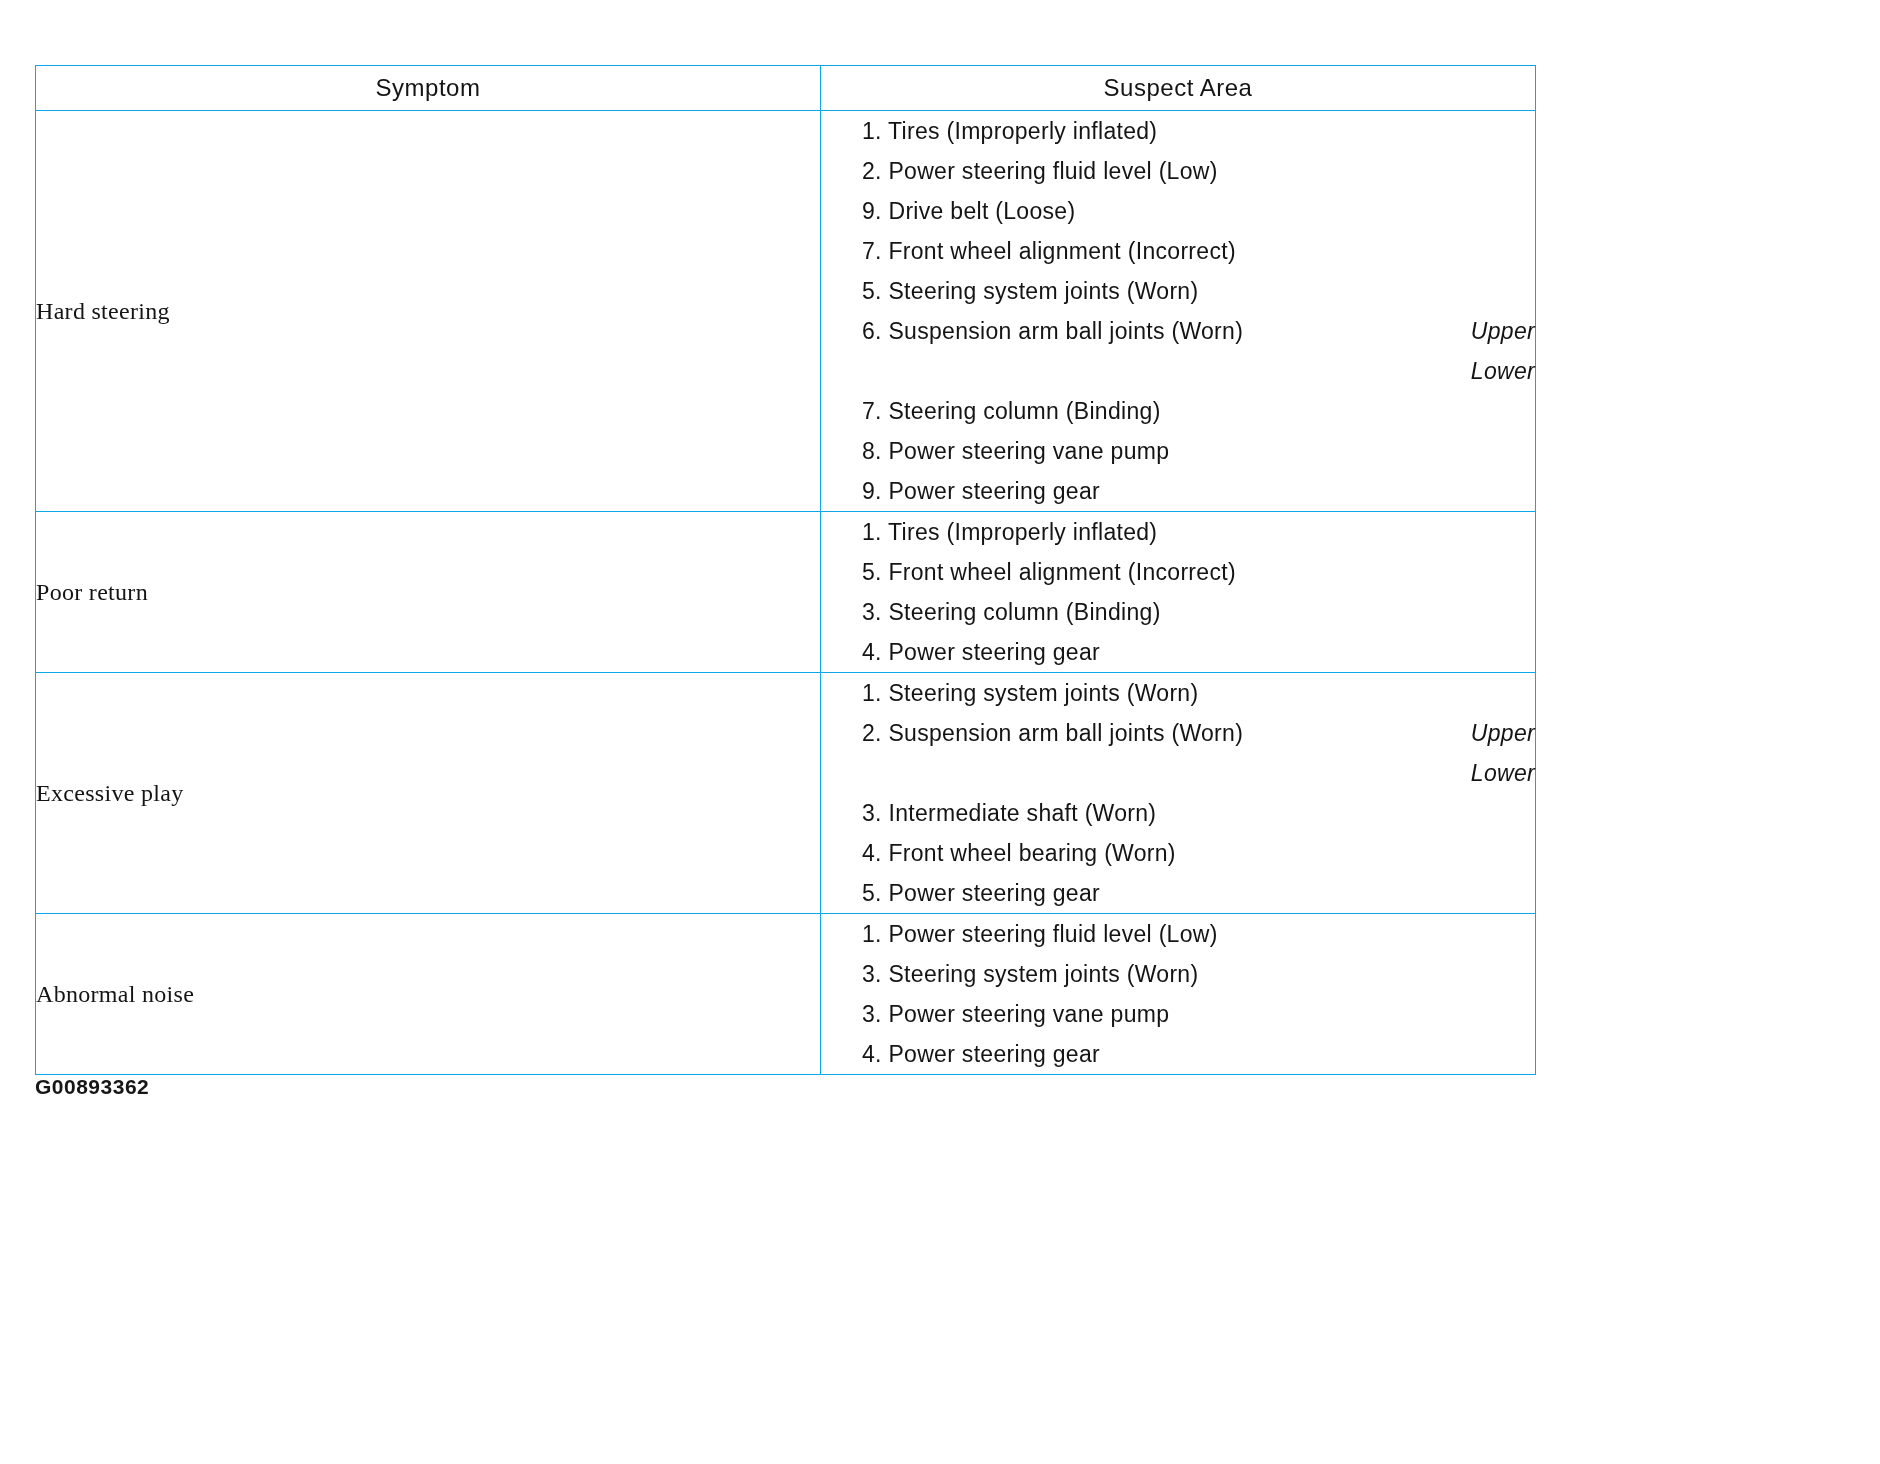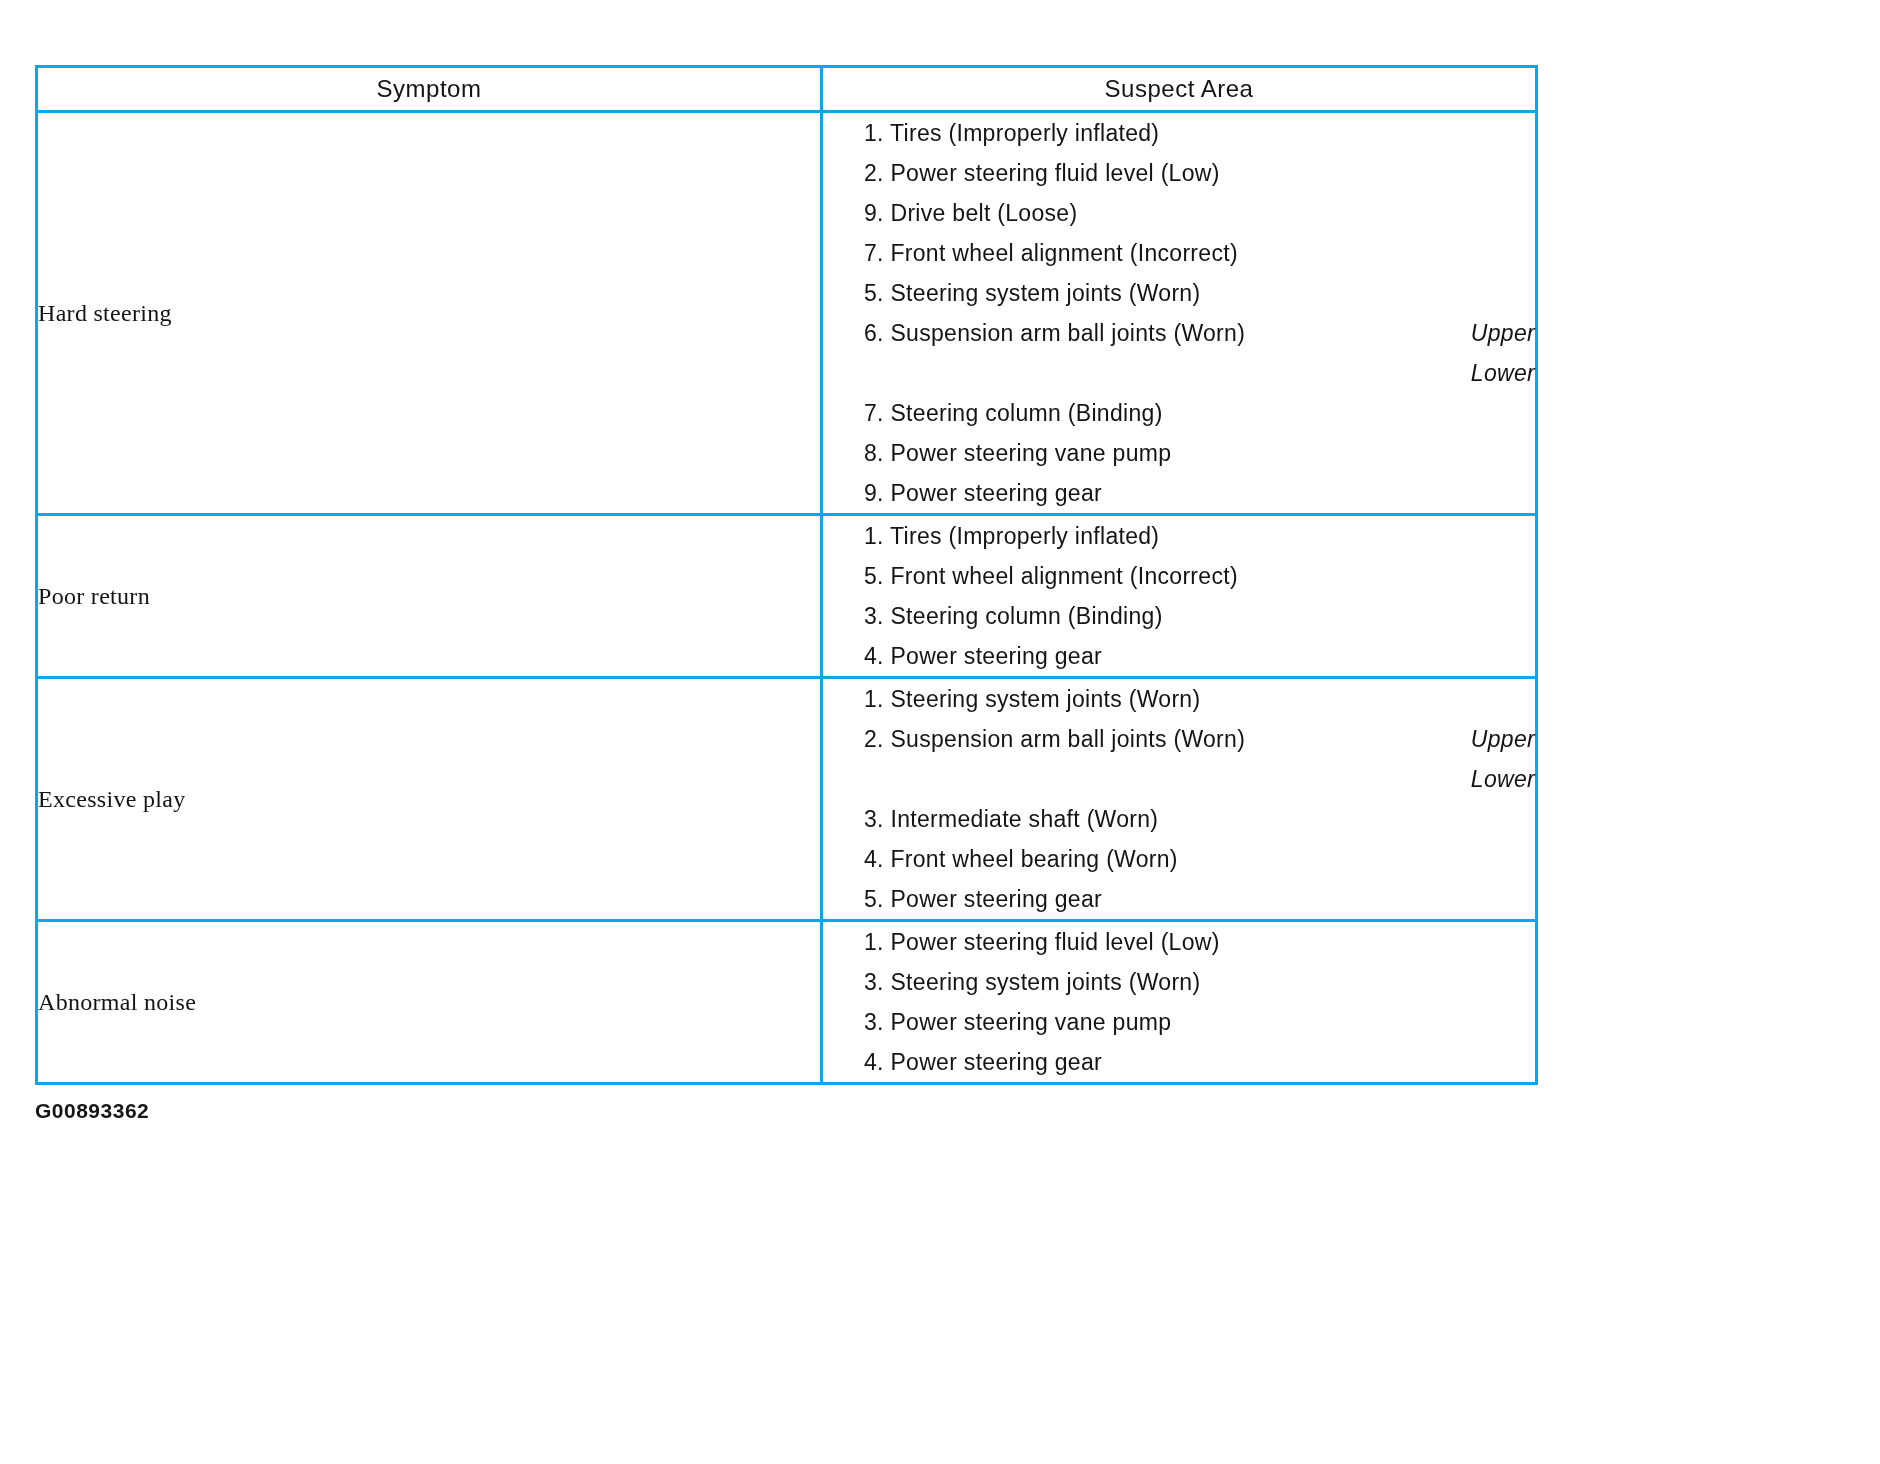--- a/index.html
+++ b/index.html
@@ -24,21 +24,21 @@
   table.diag-table {
     border-collapse: collapse;
     table-layout: fixed;
     width: 1500px;
     background: #ffffff;
   }
   table.diag-table col.col-symptom { width: 785px; }
   table.diag-table col.col-suspect { width: 715px; }
   table.diag-table th,
   table.diag-table td {
-    border: 3px solid #0ea5e9;
+    border: 1px solid #0ea5e9;
     padding: 0;
   }
   table.diag-table th {
     height: 45px;
     font-size: 24px;
     font-weight: 400;
     text-align: center;
     vertical-align: middle;
     letter-spacing: 0.5px;
   }
@@ -58,21 +58,20 @@
     justify-content: space-between;
     align-items: center;
     height: 40px;
     font-size: 23px;
     letter-spacing: 0.3px;
     white-space: nowrap;
   }
   .suspect-line .line-text { flex: 1 1 auto; margin-left: 41px; }
   .suspect-line .line-right { flex: 0 0 auto; text-align: center; font-style: italic; }
   .footer-code {
-    margin-top: 14px;
     font-size: 21px;
     font-weight: 600;
     letter-spacing: 0.5px;
     color: #161616;
   }
 </style>
 </head>
 <body>
 
 <div class="page">

